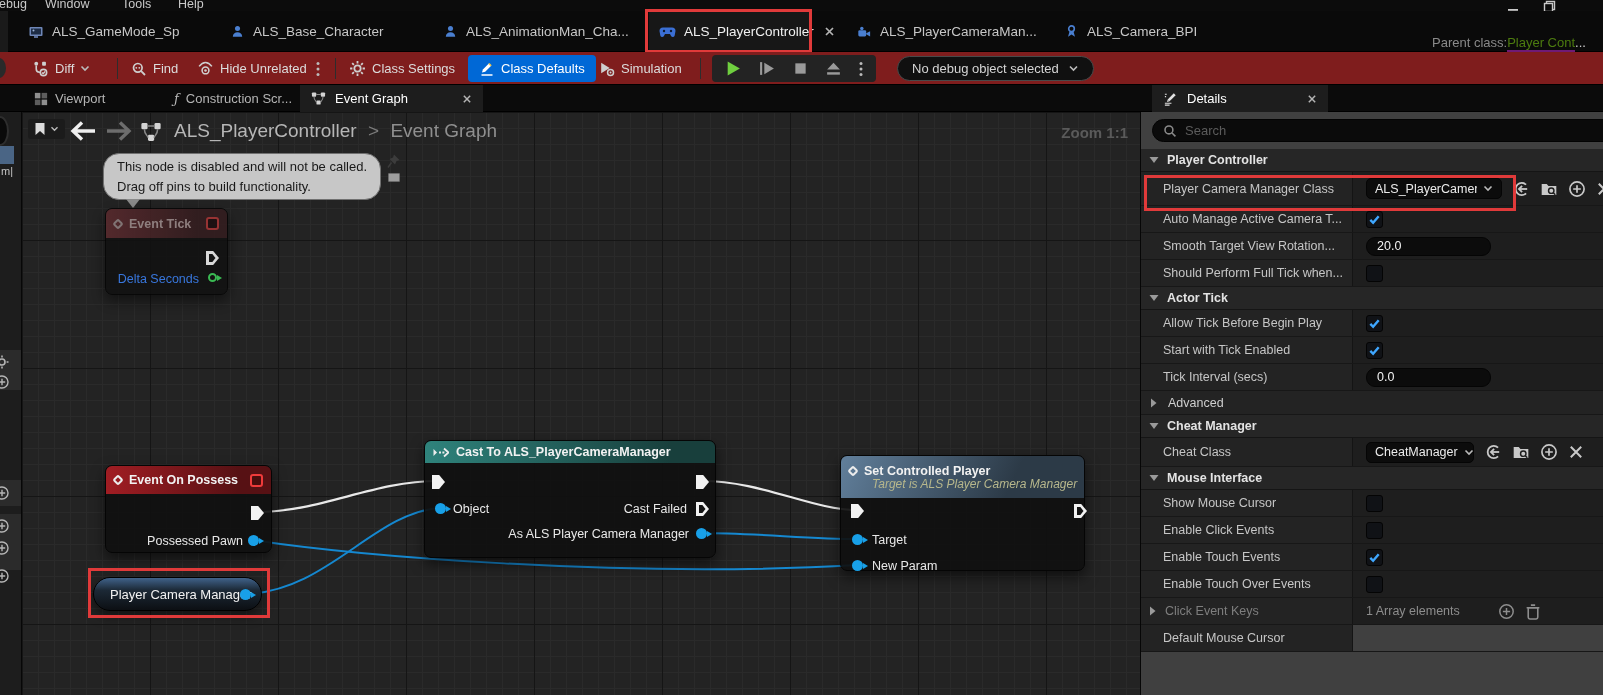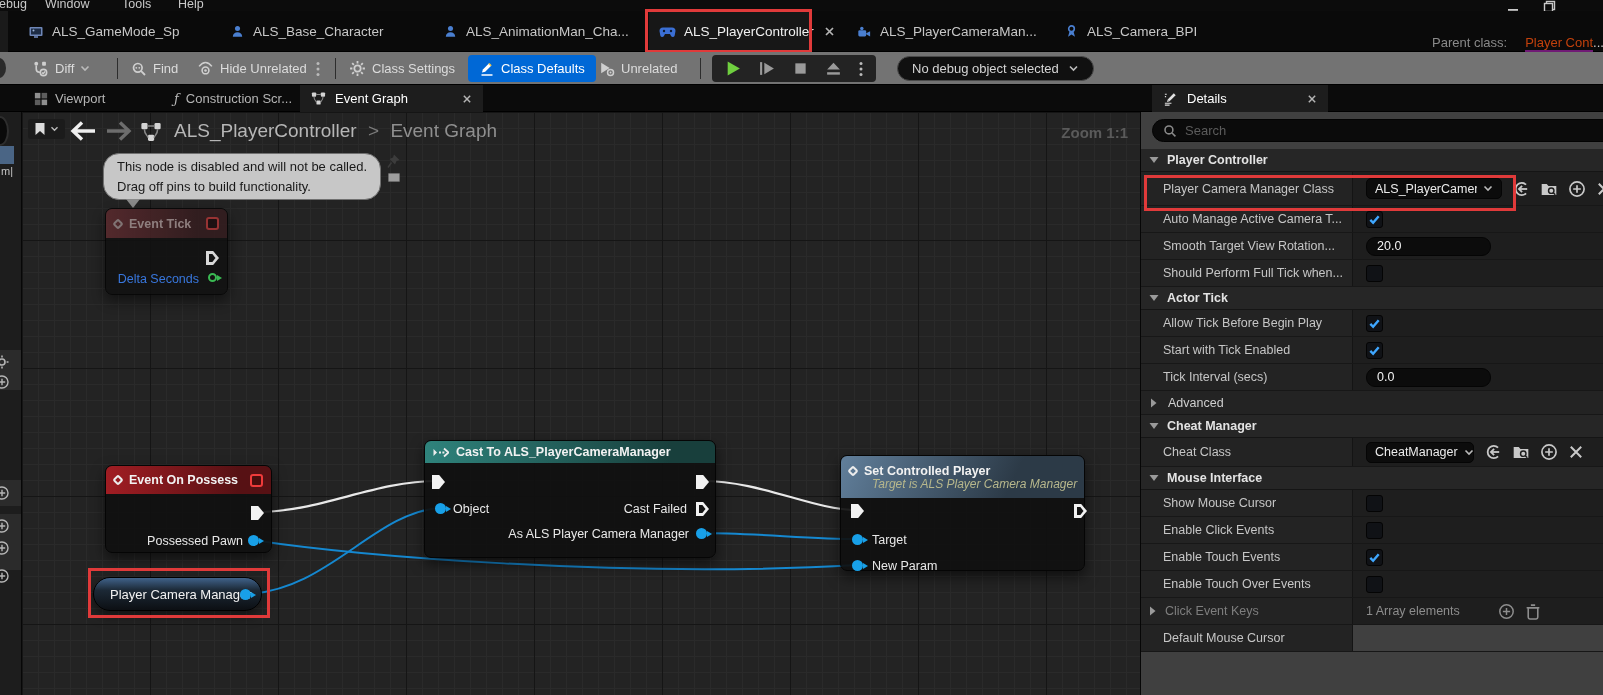--- a/index.html
+++ b/index.html
@@ -11,24 +11,24 @@
   .menubar{position:absolute;left:0;top:0;width:1603px;height:11px;background:#0c0c0c;overflow:hidden}
   .menu-item{position:absolute;top:-3px;font-size:12.5px;color:#c9c9c9}
 
   
   .assetbar{position:absolute;left:8px;top:11px;width:1603px;height:41px;background:#0a0a0a;border-bottom:1px solid #000}
   .atab{position:absolute;top:0;height:41px;display:flex;align-items:center;gap:8px;
         font-size:13.5px;color:#c7c7c7;padding:0 10px;white-space:nowrap}
   .atab.active{background:#171717;color:#f0f0f0}
   .wbtn{position:absolute;top:1px;color:#c9c9c9;display:flex}
   .parentclass{position:absolute;top:24px;left:1424px;font-size:13px;color:#8a8a8a;white-space:nowrap}
-  .parentclass .pclink{color:#c2410c;border-bottom:2px solid #701a75;margin-left:18px}
+  .parentclass .pclink{color:#4d7c0f;border-bottom:2px solid #701a75;margin-left:0}
 
   
-  .toolbar{position:absolute;left:0;top:52px;width:1603px;height:33px;background:#737373;border-bottom:1px solid #000}
+  .toolbar{position:absolute;left:0;top:52px;width:1603px;height:33px;background:#7f1d1d;border-bottom:1px solid #000}
   .titem{position:absolute;top:3px;height:27px;display:flex;align-items:center;gap:6px;font-size:13px;color:#dcdcdc;white-space:nowrap}
   .tsep{position:absolute;top:6px;width:1px;height:21px;background:#2d2d2d}
   .bluebtn{background:#0068d6;border-radius:4px;padding:0 11px;color:#fff}
   .playgroup{position:absolute;left:712px;top:3px;height:27px;background:#232323;border-radius:4px;
              display:flex;align-items:center;gap:17px;padding:0 13px}
   .debugsel{position:absolute;left:897px;top:4px;height:25px;border:1px solid #4a4a4a;border-radius:13px;
             background:#101010;display:flex;align-items:center;gap:9px;padding:0 14px;color:#d5d5d5;font-size:13px}
   .toolfrag{position:absolute;left:-8px;top:6px;width:14px;height:20px;border-radius:50%;background:#2a2a2a}
 
   
@@ -268,21 +268,21 @@
           <path d="M2.5,14 h11" stroke="#fff" stroke-width="1.5"></path>
         </svg>
       <span>Class Defaults</span>
     </div>
     <div class="titem" style="left:598px">
       <svg width="17" height="17" viewBox="0 0 16 16">
           <path d="M3,2.5 L11,7.5 L3,12.5z" fill="#cfcfcf"></path>
           <circle cx="11.8" cy="11.8" r="2.8" fill="none" stroke="#cfcfcf" stroke-width="1.4"></circle>
           <circle cx="11.8" cy="11.8" r="0.9" fill="#cfcfcf"></circle>
         </svg>
-      <span>Unrelated</span>
+      <span>Simulation</span>
     </div>
     <div class="tsep" style="left:700px"></div>
     <div class="playgroup">
       <svg width="17" height="17" viewBox="0 0 16 16">
           <path d="M2.5,1.5 L14,8 L2.5,14.5z" fill="#6fcf3f"></path>
         </svg>
       <svg width="17" height="17" viewBox="0 0 16 16">
           <path d="M2,2 V14" stroke="#9a9a9a" stroke-width="2"></path>
           <path d="M5,2.5 L14,8 L5,13.5z" fill="#9a9a9a"></path>
         </svg>

